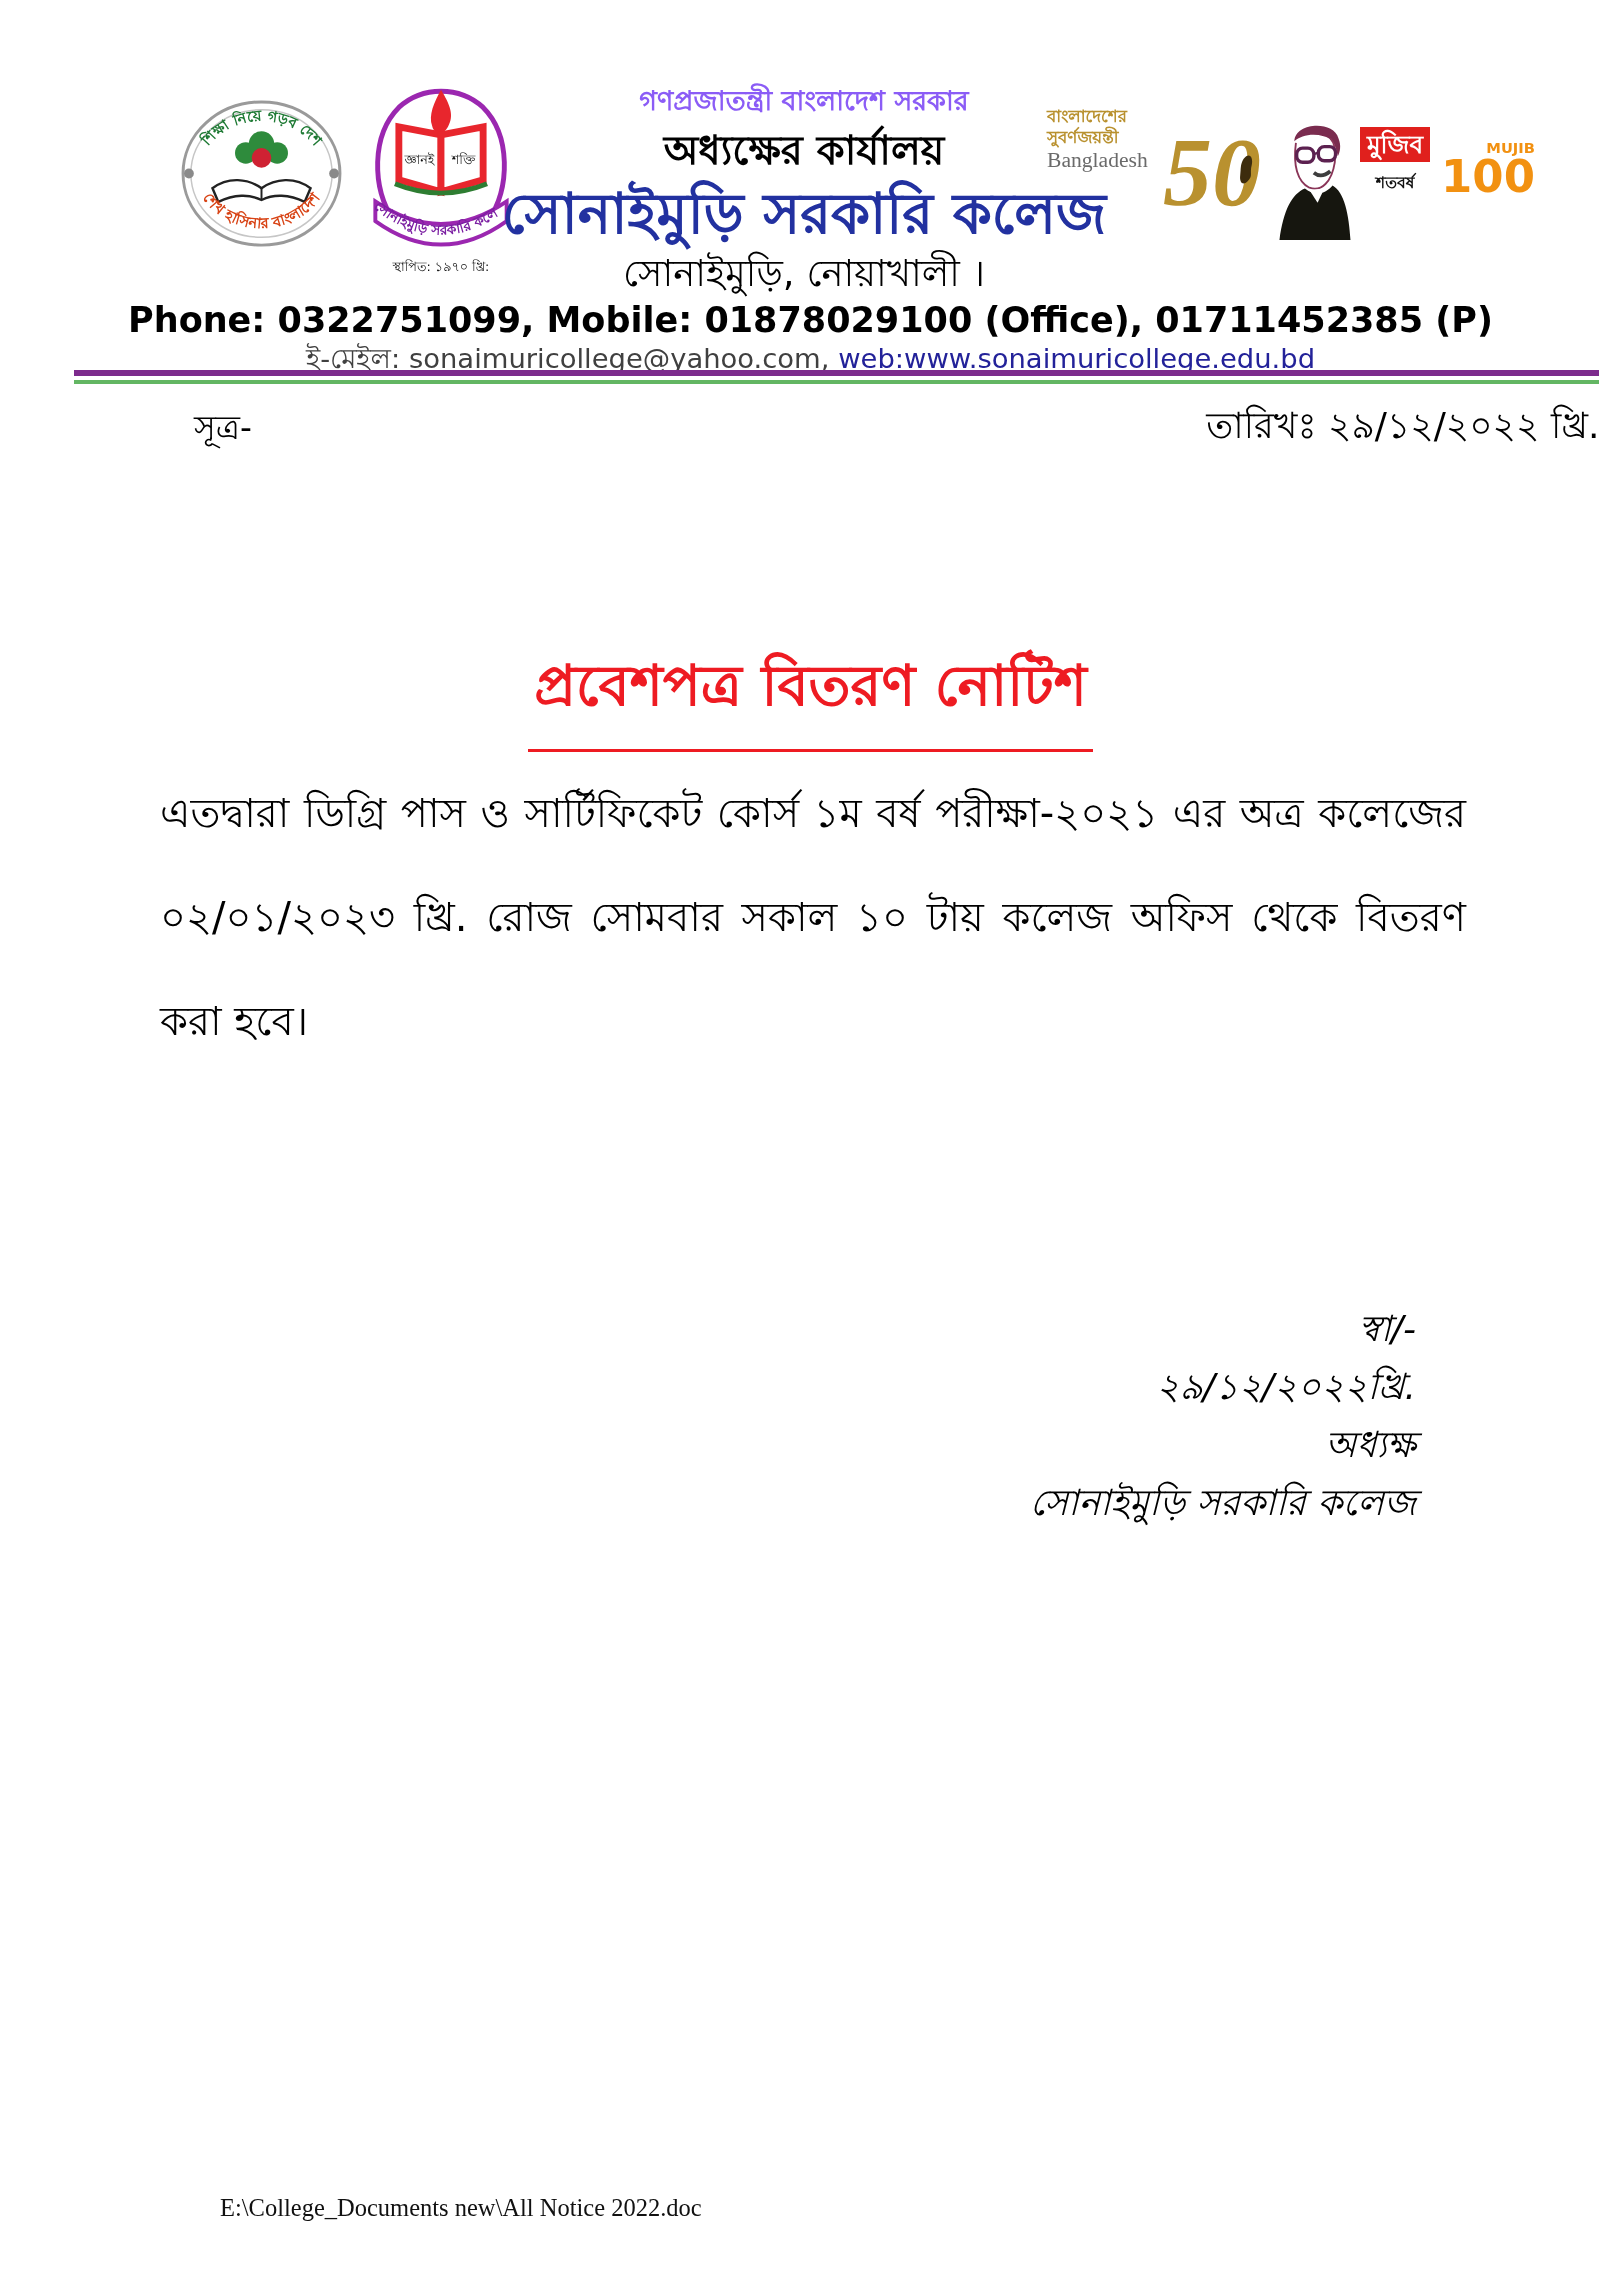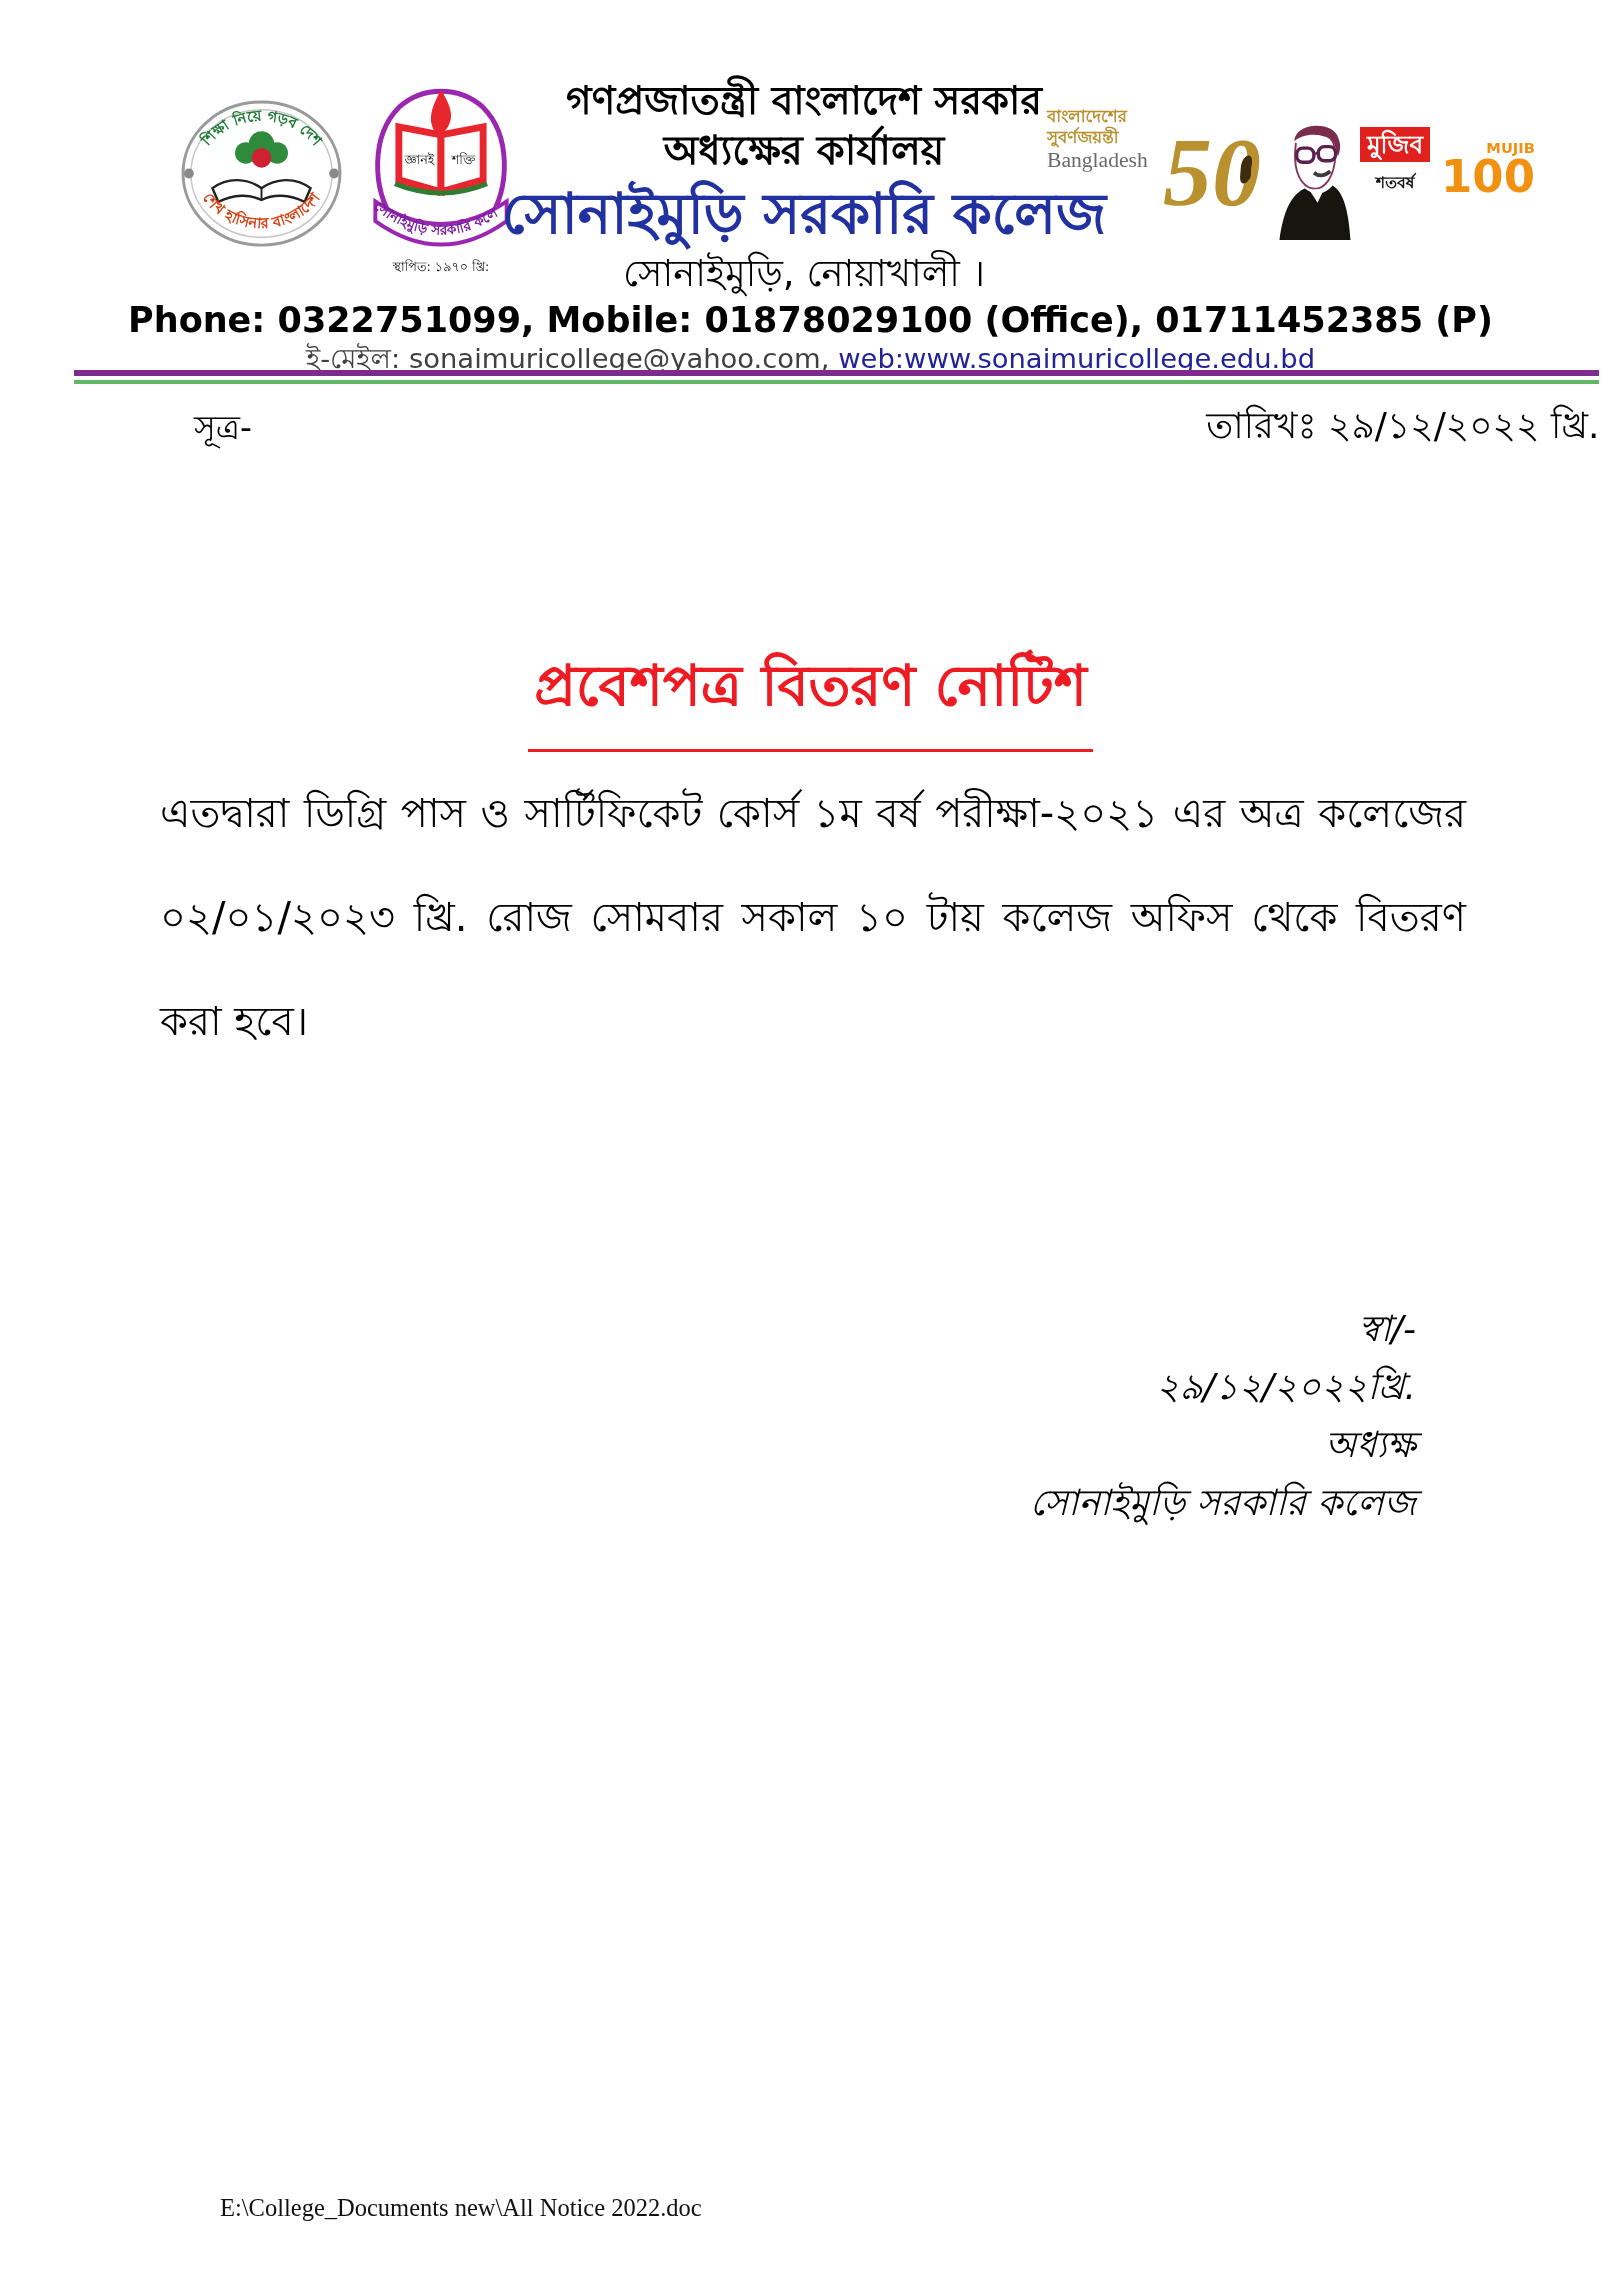--- a/index.html
+++ b/index.html
@@ -11,21 +11,21 @@
     margin:0 auto;
     font-family:"DejaVu Sans", sans-serif;
     color:#000;
     overflow:hidden;
   }
   
   .logo { position:absolute; }
   #govt-logo   { left:179px; top:98px; width:165px; height:152px; }
   #college-logo{ left:345px; top:78px;  width:192px; height:196px; }
   .center-head { position:absolute; left:446px; top:78px; width:716px; text-align:center; }
-  .h-govt     { font-size:39px; font-weight:600; color:#000000; line-height:45px; }
+  .h-govt     { font-size:27px; font-weight:600; color:#8b5cf6; line-height:45px; }
   .h-office   { font-size:40px; font-weight:bold; color:#000; line-height:55px; }
   .h-college  { font-size:56px; font-weight:bold; color:#2231a0; line-height:71px; }
   .h-location { font-size:37px; color:#000; line-height:49px; }
 
   #bd50 { left:1047px; top:106px; width:240px; height:147px; display:flex; align-items:flex-start; }
   .bd50-left { width:116px; text-align:left; }
   .bd50-b1, .bd50-b2 { font-size:16.7px; font-weight:bold; color:#b9912f; line-height:20.6px; }
   .bd50-en { font-size:21.6px; color:#6b6b6b; font-family:"Liberation Serif", serif; line-height:27.4px; }
   .bd50-mark { width:125px; height:129px; }
 

